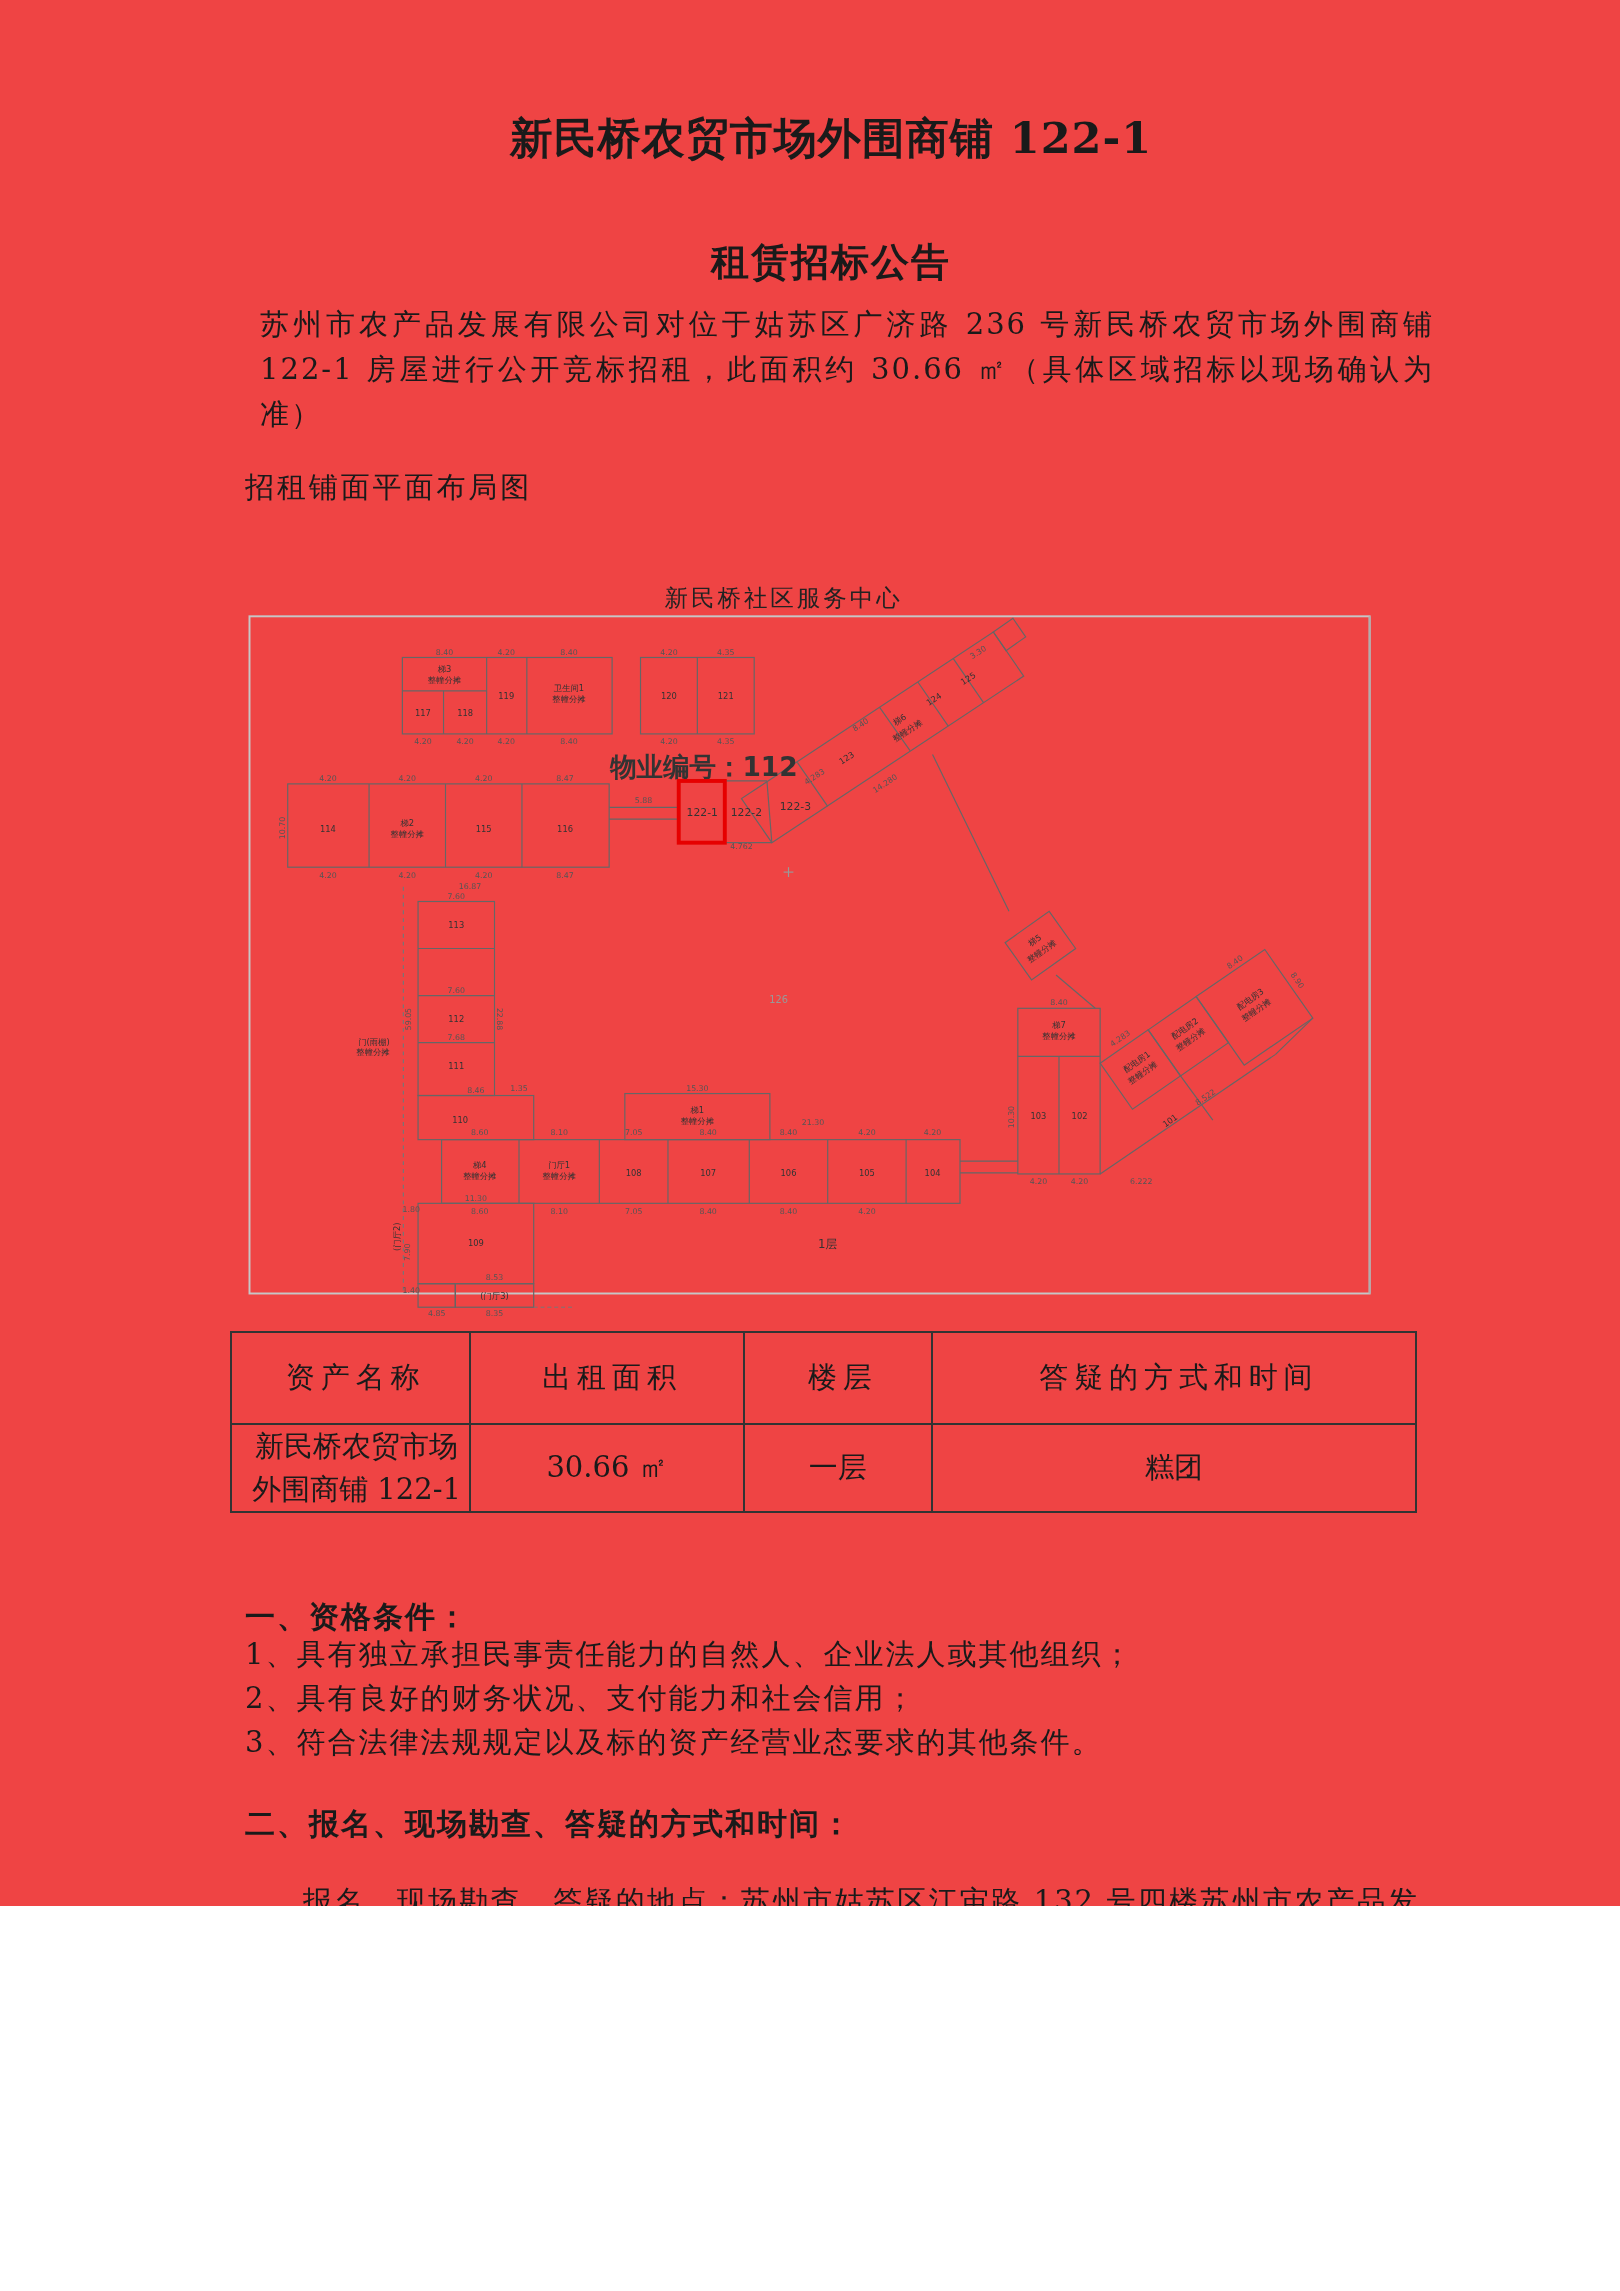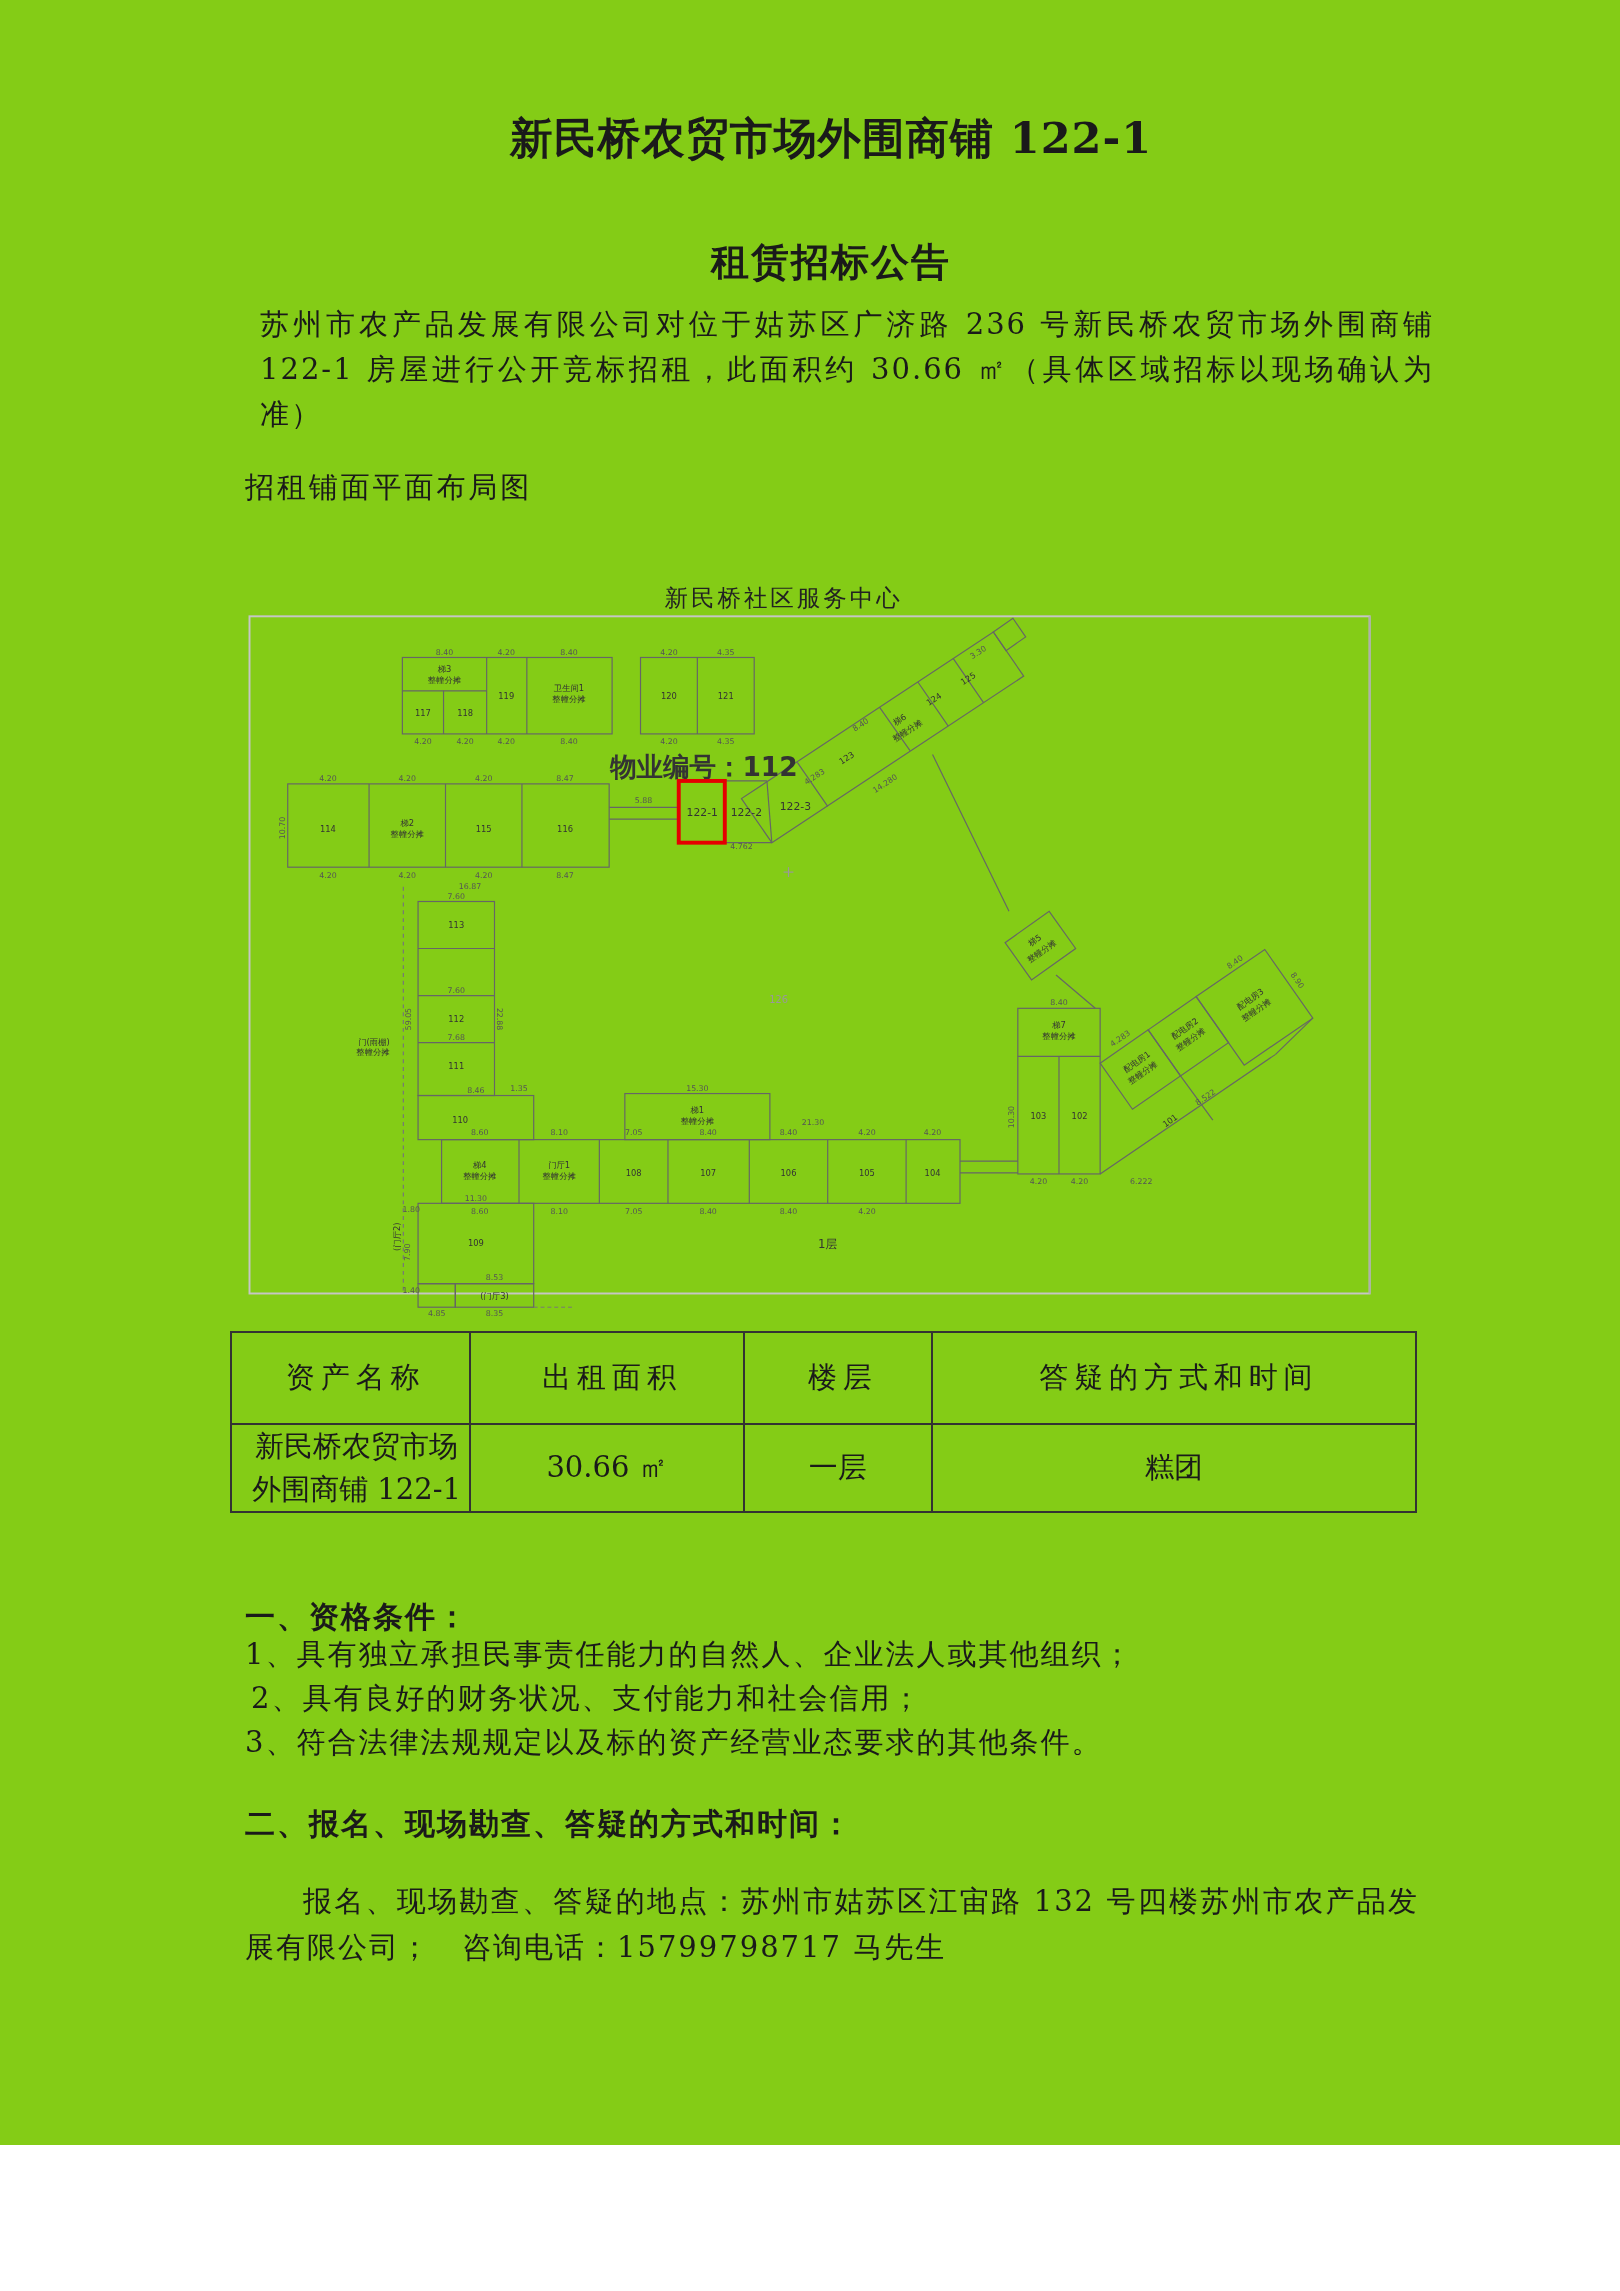--- a/index.html
+++ b/index.html
@@ -1,16 +1,16 @@
 <!DOCTYPE html>
 <html><head>
 <meta charset="utf-8">
 <style>
   html,body{margin:0;padding:0;background:#fff;}
-  .page{position:relative;width:1620px;height:2145px;background:#84cc16;overflow:hidden;
+  .page{position:relative;width:1620px;height:1906px;background:#ef4444;overflow:hidden;
         font-family:"DejaVu Serif","Liberation Serif",serif;color:#1a1a1a;}
   .doc-title1{position:absolute;left:245px;top:110px;width:1172px;text-align:center;
         font-size:43px;font-weight:bold;letter-spacing:1px;}
   .doc-title2{position:absolute;left:245px;top:237px;width:1172px;text-align:center;
         font-size:38px;font-weight:bold;letter-spacing:2px;}
   .intro{position:absolute;left:260px;top:302px;width:1174px;font-size:29px;line-height:45px;
         text-align:justify;letter-spacing:2px;}
   .plan-caption{position:absolute;left:245px;top:468px;font-size:29px;letter-spacing:2.9px;font-family:Liberation Mono, monospace;}
   .plan-wrap{position:absolute;left:225px;top:580px;width:1176px;height:740px;}
   svg text{font-family:"DejaVu Sans","Liberation Sans",sans-serif;fill:#333;}
@@ -273,19 +273,19 @@
       </td>
       <td class="c2">30.66 ㎡</td>
       <td class="c3">一层</td>
       <td class="c4">糕团</td>
     </tr>
   </tbody>
     </table>
 
   <div class="sec-head" style="top:1565px;margin-top:32px;">一、资格条件：</div>
   <div class="item" style="top:1635px;">1、具有独立承担民事责任能力的自然人、企业法人或其他组织；</div>
-  <div class="item" style="top:1679px;margin-left:6px;">2、具有良好的财务状况、支付能力和社会信用；</div>
+  <div class="item" style="top:1679px;">2、具有良好的财务状况、支付能力和社会信用；</div>
   <div class="item" style="top:1723px;">3、符合法律法规规定以及标的资产经营业态要求的其他条件。</div>
   <div class="sec-head" style="top:1804px;">二、报名、现场勘查、答疑的方式和时间：</div>
   <div class="tail-para">报名、现场勘查、答疑的地点：苏州市姑苏区江宙路 132 号四楼苏州市农产品发展有限公司；　咨询电话：15799798717 马先生</div>
 
 </div>
 
 
 </body></html>

